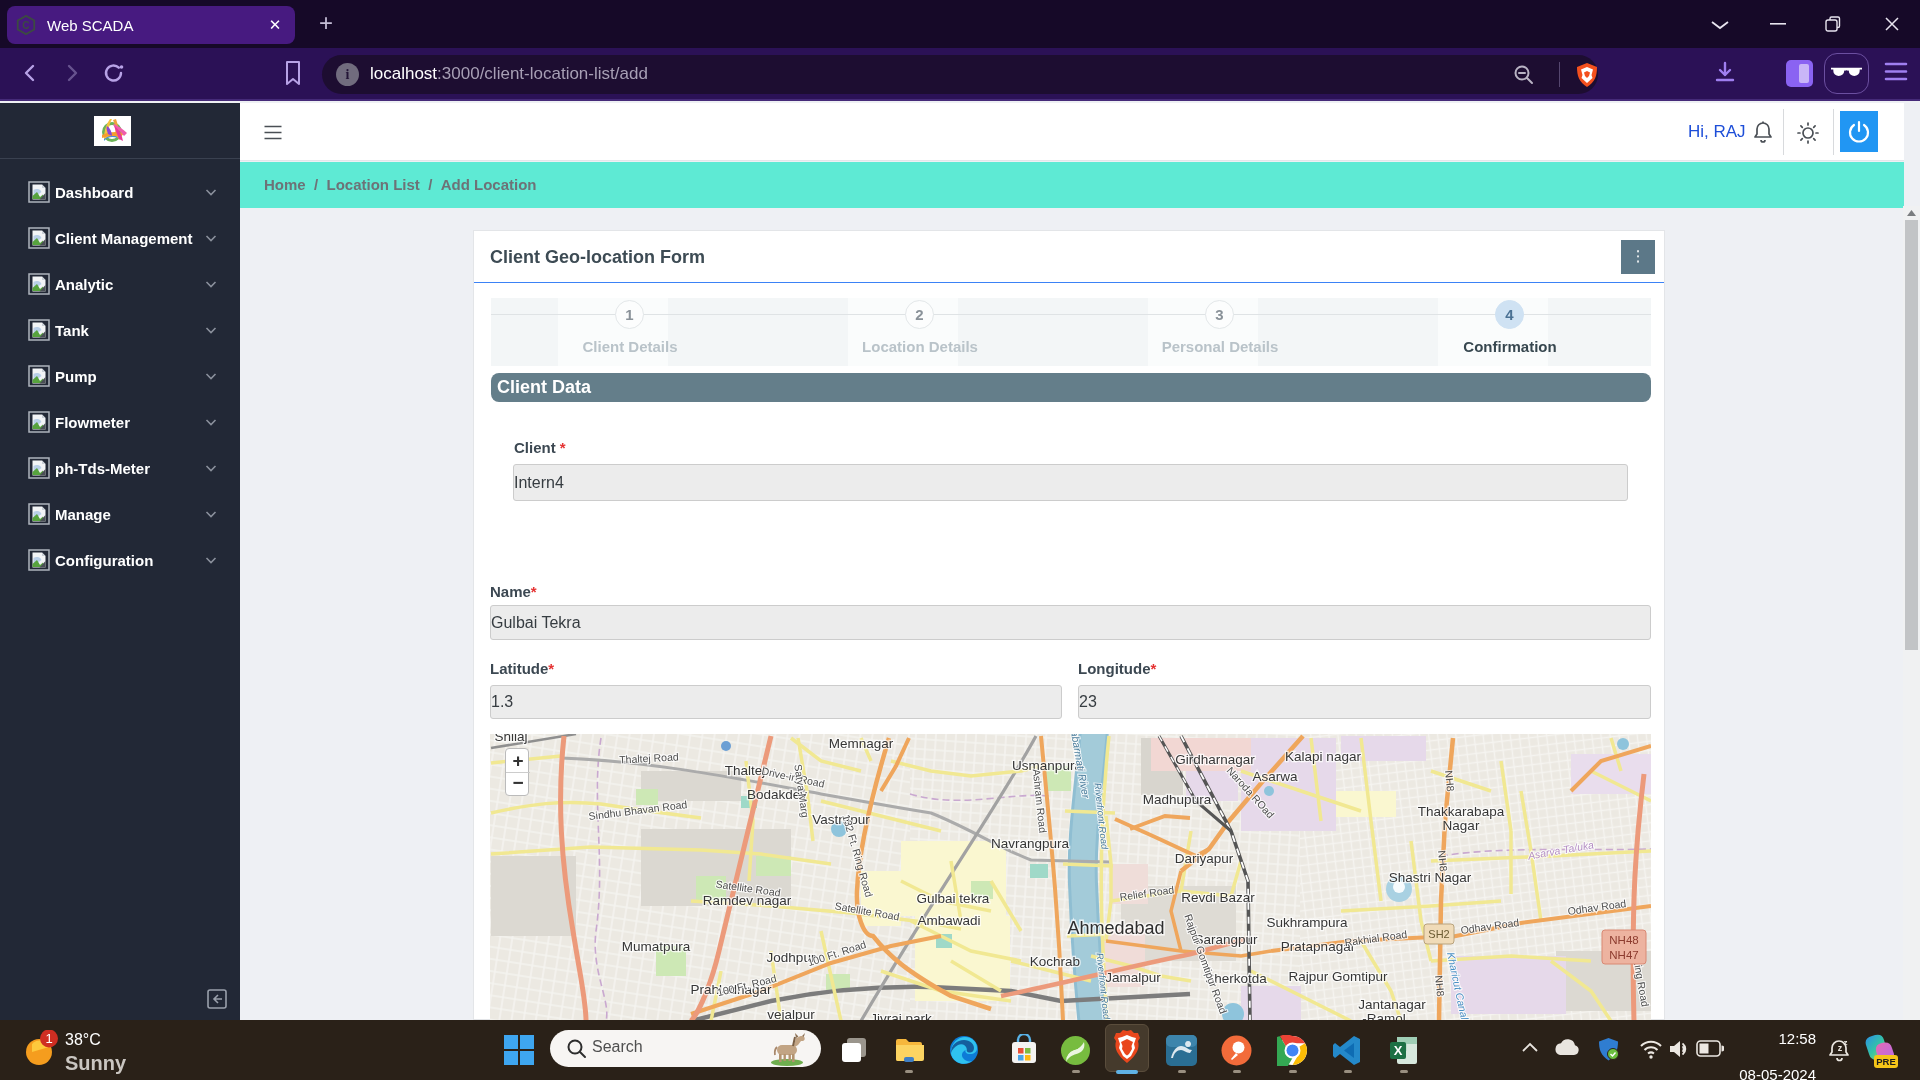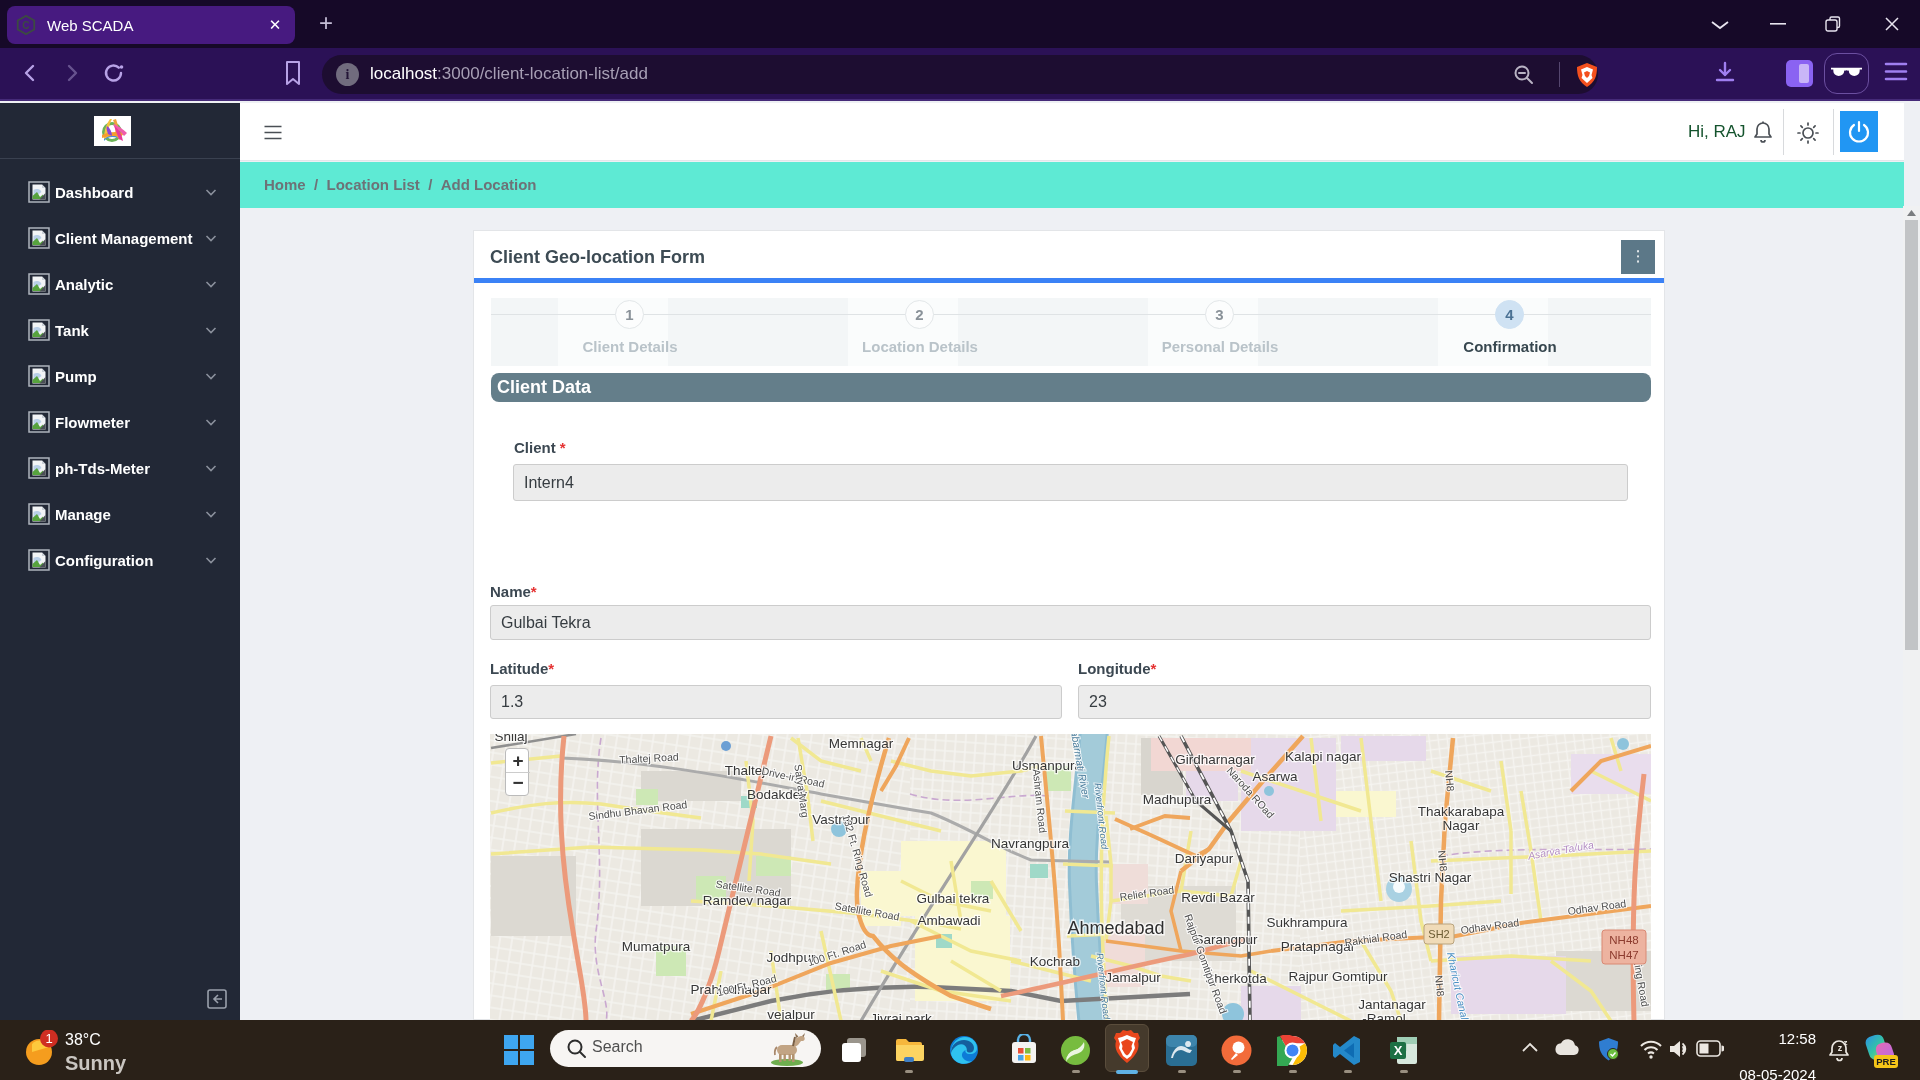--- a/index.html
+++ b/index.html
@@ -32,35 +32,35 @@
   .mitem .chev { position:absolute; right:0; top:4px; color:#8a909c; }
   #collapse { position:absolute; left:207px; top:886px; width:20px; height:20px; color:#aab; }
 
   
   #main { position:absolute; left:240px; top:0; width:1664px; height:917px; }
   #hdr { position:absolute; left:0; top:0; width:1664px; height:58px; background:#fff; border-bottom:1px solid #e4e6ea; }
   #crumb { position:absolute; left:0; top:59px; width:1664px; height:46px; background:#5eead4; color:#6d7277; font-weight:bold; font-size:15px; }
 
   
   #card { position:absolute; left:233px; top:127px; width:1192px; height:790px; background:#fff; border:1px solid #e3e5e8; }
-  #cardhdr { position:absolute; left:0; top:0; width:100%; height:52px; border-bottom:5px solid #3b82f6; }
+  #cardhdr { position:absolute; left:0; top:0; width:100%; height:52px; border-bottom:1px solid #3b82f6; }
   #cardhdr .t { position:absolute; left:16px; top:16px; font-size:18px; font-weight:bold; color:#3d4b54; }
   #kebab { position:absolute; right:9px; top:9px; width:34px; height:34px; background:#5c7888; color:#fff; text-align:center; line-height:32px; font-size:15px; }
 
   
   #stepper { position:absolute; left:17px; top:67px; width:1160px; height:68px; background:#f3f6f7; }
   .stepln { position:absolute; top:16px; height:1px; background:#dfe3e5; }
   .stpc { position:absolute; top:2px; width:29px; height:29px; border-radius:50%; background:#fcfdfd; border:1px solid #e3e7e9; color:#8a9299; text-align:center; line-height:28px; font-size:15px; font-weight:bold; }
   .stpl { position:absolute; top:40px; width:200px; text-align:center; color:#b9c3c9; font-weight:bold; font-size:15px; }
 
   .secbar { position:absolute; left:17px; width:1160px; height:29px; background:#647e8a; color:#fff; font-weight:bold; font-size:18px;border-radius:8px; }
   .secbar span { position:absolute; left:6px; top:4px; }
   .flbl { position:absolute; font-size:15px; font-weight:bold; color:#3c4852; }
   .flbl i { color:#e53333; font-style:normal; }
-  .finput { position:absolute; background:#ececec; border:1px solid #cccccc; border-radius:3px; font-size:16px; color:#363c41; padding-left:10px; display:flex; align-items:center; }
+  .finput { position:absolute; background:#ececec; border:1px solid #cccccc; border-radius:3px; font-size:16px; color:#363c41; padding-left:0; display:flex; align-items:center; }
 
   
   #map { position:absolute; left:16px; top:503px; width:1161px; height:287px; overflow:hidden; background:#ebe7df; }
 
   
   #scroll { position:absolute; left:1903px; top:103px; width:17px; height:917px; background:#f0f1f2; }
   #scroll .thumb { position:absolute; left:2px; top:14px; width:13px; height:430px; background:#c2c4c6; }
 
   
   #taskbar { position:absolute; left:0; top:1020px; width:1920px; height:60px; background:#2a2118; }
@@ -284,21 +284,21 @@
         <rect x="1" y="1" width="18" height="18" rx="2" fill="none" stroke="#9aa0ac" stroke-width="1.6"></rect>
         <path d="M11 6 l-4 4 4 4 M7 10 h8" stroke="#9aa0ac" stroke-width="1.6" fill="none"></path>
       </svg>
   </div>
 
   <div id="main">
     <div id="hdr">
       <svg class="abs" style="left:24px;top:22px;" width="18" height="15" viewBox="0 0 18 15">
           <path d="M0.5 1.5 h17 M0.5 7.5 h17 M0.5 13.5 h17" stroke="#4a4f55" stroke-width="1.7"></path>
         </svg>
-      <div class="abs" style="left:1448px;top:19px;font-size:17px;color:#14532d;">Hi, RAJ</div>
+      <div class="abs" style="left:1448px;top:19px;font-size:17px;color:#1d4ed8;">Hi, RAJ</div>
       <svg class="abs" style="left:1512px;top:17px;" width="22" height="24" viewBox="0 0 22 24">
           <path d="M11 3 a6 6 0 0 1 6 6 v5 l2 3 H3 l2 -3 v-5 a6 6 0 0 1 6-6 z" fill="none" stroke="#4a4f55" stroke-width="1.7" stroke-linejoin="round"></path>
           <path d="M9 20 a2 2 0 0 0 4 0" fill="none" stroke="#4a4f55" stroke-width="1.7"></path>
           <path d="M11 3 v-1.5" stroke="#4a4f55" stroke-width="1.7"></path>
         </svg>
       <div class="abs" style="left:1543px;top:6px;width:1px;height:46px;background:#d8dadd;"></div>
       <svg class="abs" style="left:1556px;top:18px;" width="24" height="24" viewBox="0 0 24 24">
           <circle cx="12" cy="12" r="5" fill="none" stroke="#4a4f55" stroke-width="1.7"></circle>
           <g stroke="#4a4f55" stroke-width="1.7" stroke-linecap="round">
             <path d="M12 2 v2 M12 20 v2 M2 12 h2 M20 12 h2 M4.9 4.9 l1.4 1.4 M17.7 17.7 l1.4 1.4 M4.9 19.1 l1.4 -1.4 M17.7 6.3 l1.4 -1.4"></path>

